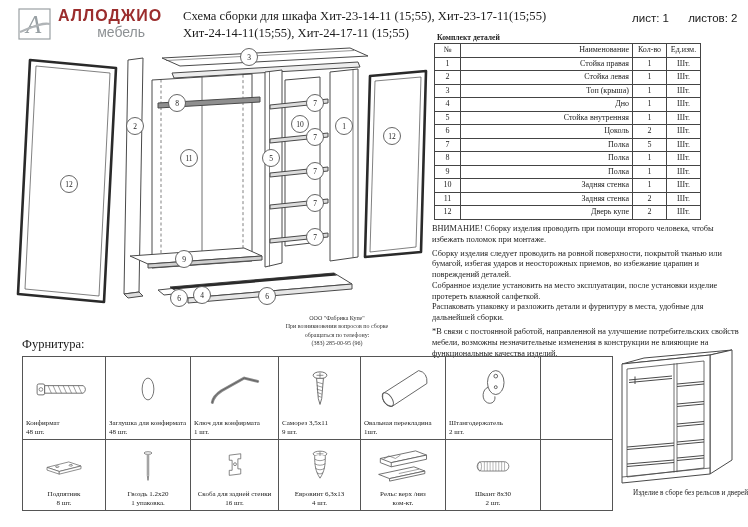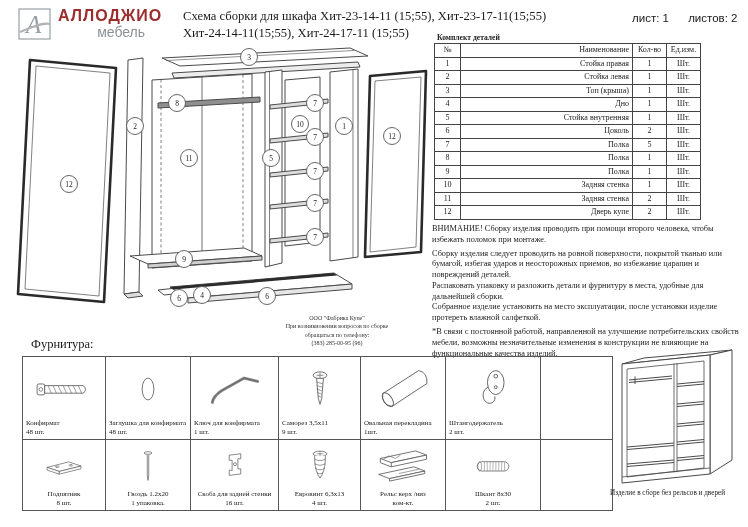--- a/index.html
+++ b/index.html
@@ -32,32 +32,32 @@
   
   .notes { left:432px; top:224px; width:314px; font-size:8.3px; line-height:1.3; }
   .notes p { margin:0; }
   .notes .gap { margin-top:3px; }
 
   
   .factory-note { left:252px; top:314px; width:170px; text-align:center;
                   font-size:6px; line-height:1.4; color:#333; }
 
   
-  .hw-title { left:22px; top:337px; font-size:12.5px;margin-left:9px; }
+  .hw-title { left:22px; top:337px; font-size:12.5px; }
   table.hw { left:22px; top:356px; border-collapse:collapse; table-layout:fixed; }
   table.hw td { border:1px solid #555; padding:2px 3px; vertical-align:top; }
   .hw-inner { display:flex; flex-direction:column; height:100%; }
   .hw-icon  { flex:1; display:flex; align-items:center; justify-content:center; }
   .hw-label { font-size:7px; line-height:1.3; }
   tr.hw-r1 td { height:78px; }
   tr.hw-r2 td { height:66px;text-align:center; }
 
   
   .assembled { left:614px; top:346px; width:132px; }
-  .assembled-caption { left:610px; top:489px; width:138px; text-align:left; font-size:7.2px; }
+  .assembled-caption { left:610px; top:489px; width:138px; text-align:right; font-size:7.2px; }
 
   svg { display:block; }
   .callout-text { font-family:"Liberation Serif", serif; font-size:7.5px; fill:#222; }
 </style>
 </head>
 <body>
 
 <div class="page">
 
   <div class="abs logo-box">
@@ -298,22 +298,22 @@
           <td>Дверь купе</td>
           <td class="c">2</td>
           <td class="c">Шт.</td>
         </tr>
   </tbody>
     </table>
 
   <div class="abs notes">
     <p>ВНИМАНИЕ! Сборку изделия проводить при помощи второго человека, чтобы избежать поломок при монтаже.</p>
     <p class="gap">Сборку изделия следует проводить на ровной поверхности, покрытой тканью или бумагой, избегая ударов и неосторожных приемов, во избежание царапин и повреждений деталей.</p>
+    <p>Собранное изделие установить на место эксплуатации, после установки изделие протереть влажной салфеткой.</p>
     <p>Распаковать упаковку и разложить детали и фурнитуру в места, удобные для дальнейшей сборки.</p>
-    <p>Собранное изделие установить на место эксплуатации, после установки изделие протереть влажной салфеткой.</p>
     <p class="gap">*В связи с постоянной работой, направленной на улучшение потребительских свойств мебели, возможны незначительные изменения в конструкции не влияющие на функциональные качества изделий.</p>
   </div>
 
   <div class="abs hw-title">Фурнитура:</div>
   <table class="abs hw">
     <colgroup>
         <col style="width:83px">
         <col style="width:85px">
         <col style="width:88px">
         <col style="width:82px">

